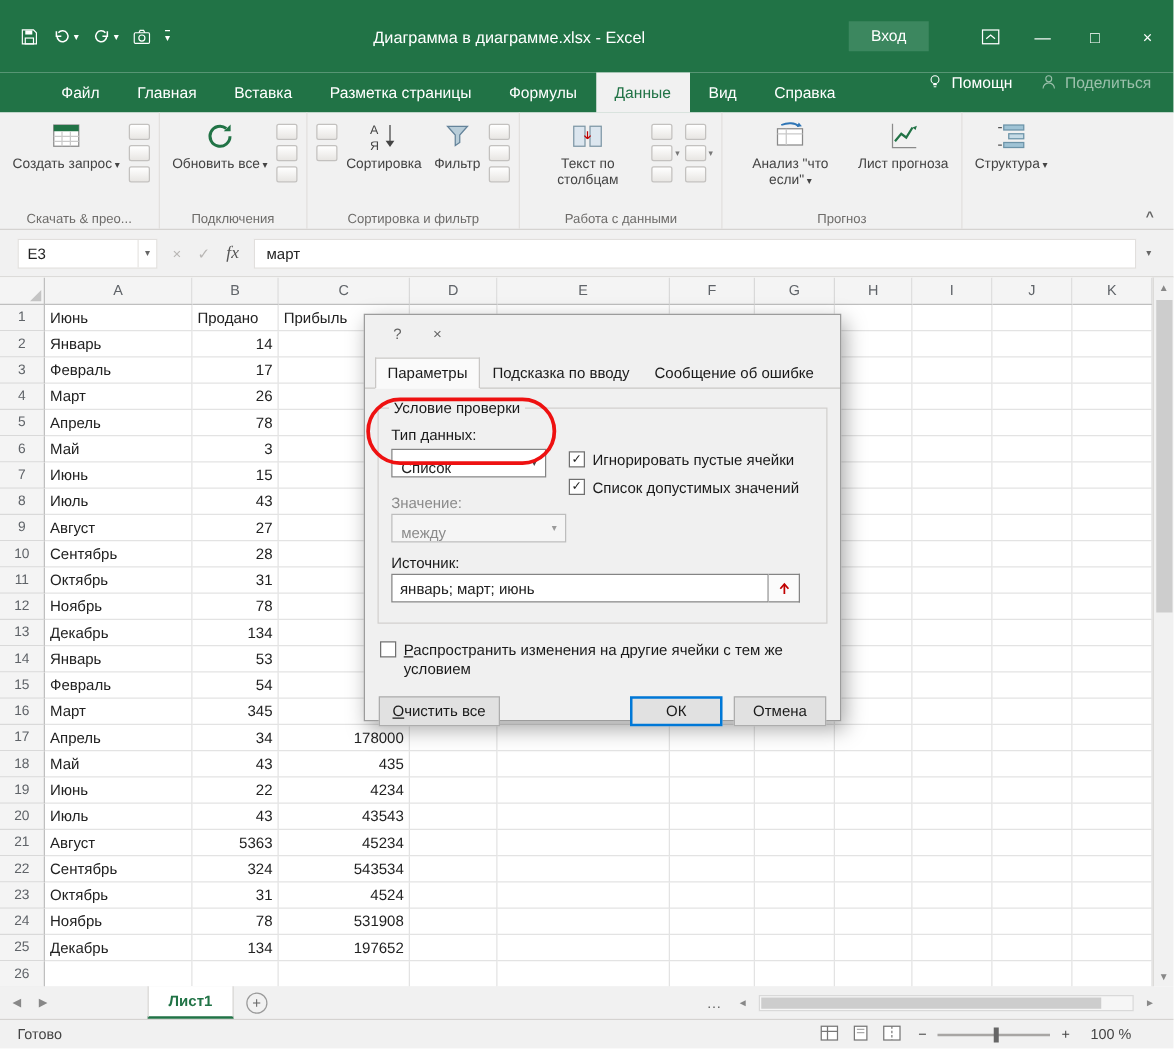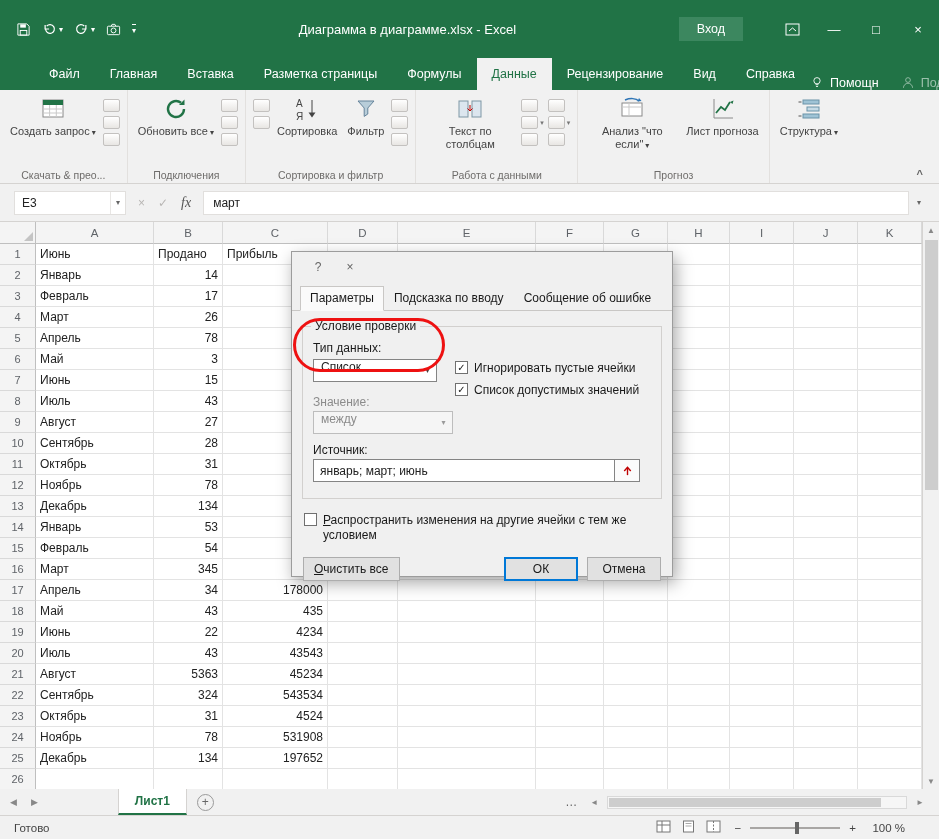--- a/index.html
+++ b/index.html
@@ -12,21 +12,21 @@
   .qat { display:flex; align-items:center; gap:11px; }
   .qat-item { display:flex; align-items:center; gap:2px; }
   .dd { font-size:8px; color:#fff; }
   .qat-custom { display:inline-flex; flex-direction:column; align-items:center; border-top:1.5px solid #fff; padding-top:1px; }
   .wtitle { flex:1; text-align:center; font-size:13px; white-space:nowrap; overflow:hidden; }
   .win-right { display:flex; align-items:center; }
   .signin { background:#3c875f; border:none; color:#fff; font-family:inherit; font-size:12.5px; padding:5px 18px; margin-right:28px; cursor:default; }
   .wbtn { width:42px; height:30px; display:flex; align-items:center; justify-content:center; font-size:13px; color:#fff; }
 
   
-  .tabrow { height:32px; background:#217346; display:flex; align-items:flex-end; padding-left:34px; }
+  .tabrow { height:32px; background:#217346; display:flex; align-items:flex-start; padding-left:34px; }
   #ribbon-tabs { display:flex; }
   .rtab { padding:0 15px; line-height:32px; font-size:12.5px; color:#fff; white-space:nowrap; }
   .rtab.active { background:#f1f1f1; color:#217346; }
   .tabrow-right { margin-left:auto; display:flex; align-items:center; gap:22px; padding-right:18px; font-size:12.5px; }
   .help-item { display:flex; align-items:center; gap:6px; color:#fff; }
   .share-item { display:flex; align-items:center; gap:6px; color:rgba(255,255,255,.55); }
 
   
   .ribbon { height:94px; background:#f1f1f1; display:flex; border-bottom:1px solid #d5d3d1; position:relative; }
   .rgroup { position:relative; display:flex; align-items:flex-start; padding:3px 5px 16px; border-right:1px solid #e2e0de; }
@@ -93,21 +93,21 @@
   .dlg-title { height:30px; display:flex; align-items:center; padding-left:10px; }
   .dlg-title-text { font-size:13px; color:#333; flex:1; }
   .dlg-hb { width:32px; height:30px; display:flex; align-items:center; justify-content:center; color:#666; font-size:12px; }
   .dlg-tabs { display:flex; padding:4px 8px 0; border-bottom:1px solid #c9c7c5; }
   .dtab { padding:4px 9px; border:1px solid transparent; color:#1a1a1a; white-space:nowrap; }
   .dtab.active { background:#fafafa; border-color:#c9c7c5; border-bottom-color:#fafafa; margin-bottom:-1px; }
   fieldset.grp { position:relative; margin:8px 10px 0; height:180px; border:1px solid #d2d0ce; min-inline-size:0; }
   legend { font-size:12px; margin-left:8px; padding:0 4px; color:#1a1a1a; }
   .flbl { position:absolute; font-size:12px; color:#1a1a1a; }
   .flbl.dis { color:#8b8b8b; }
-  .combo { position:absolute; height:23px; background:#fff; border:1px solid #848484; display:flex; align-items:flex-start; padding-left:7px; }
+  .combo { position:absolute; height:23px; background:#fff; border:1px solid #848484; display:flex; align-items:flex-end; padding-left:7px; }
   .combo .carr { margin-left:auto; width:17px; align-self:stretch; display:flex; align-items:center; justify-content:center; font-size:8px; color:#444; }
   .combo.dis { background:#f5f5f5; color:#8b8b8b; border-color:#bdbdbd; }
   .combo.dis .carr { color:#9a9a9a; }
   #comboType { left:10px; top:26px; width:124px; }
   #comboOp { left:10px; top:78px; width:140px; }
   #lblType { left:10px; top:8px; }
   #lblOp { left:10px; top:62px; }
   #lblSrc { left:10px; top:110px; }
   #chkcol { position:absolute; left:152px; top:28px; display:flex; flex-direction:column; gap:8px; }
   .chk { display:flex; align-items:flex-start; gap:6px; color:#1a1a1a; white-space:nowrap; }
@@ -185,21 +185,20 @@
   </div>
 
   <div class="tabrow">
     <div id="ribbon-tabs">
         <div class="rtab">Файл</div>
         <div class="rtab">Главная</div>
         <div class="rtab">Вставка</div>
         <div class="rtab">Разметка страницы</div>
         <div class="rtab">Формулы</div>
         <div class="rtab active">Данные</div>
-        <div class="rtab">Рецензирование</div>
         <div class="rtab">Вид</div>
         <div class="rtab">Справка</div>
       </div>
     <div class="tabrow-right">
       <span class="help-item">
         <svg width="14" height="15" viewBox="0 0 16 16">
             <circle cx="8" cy="6" r="3.6" fill="none" stroke="#fff"></circle>
             <path d="M6.3 10.5h3.4M6.8 12.5h2.4" stroke="#fff"></path>
           </svg>
         <span>Помощн</span>

